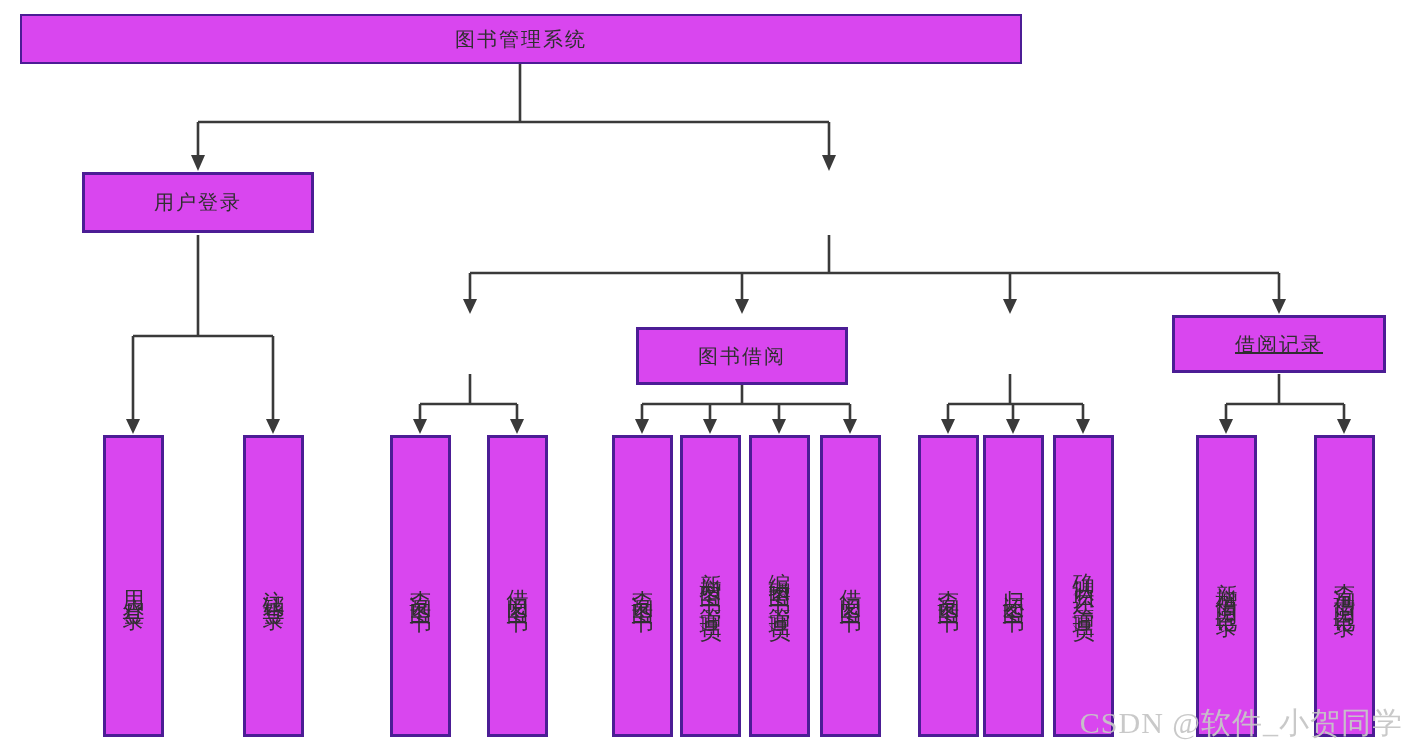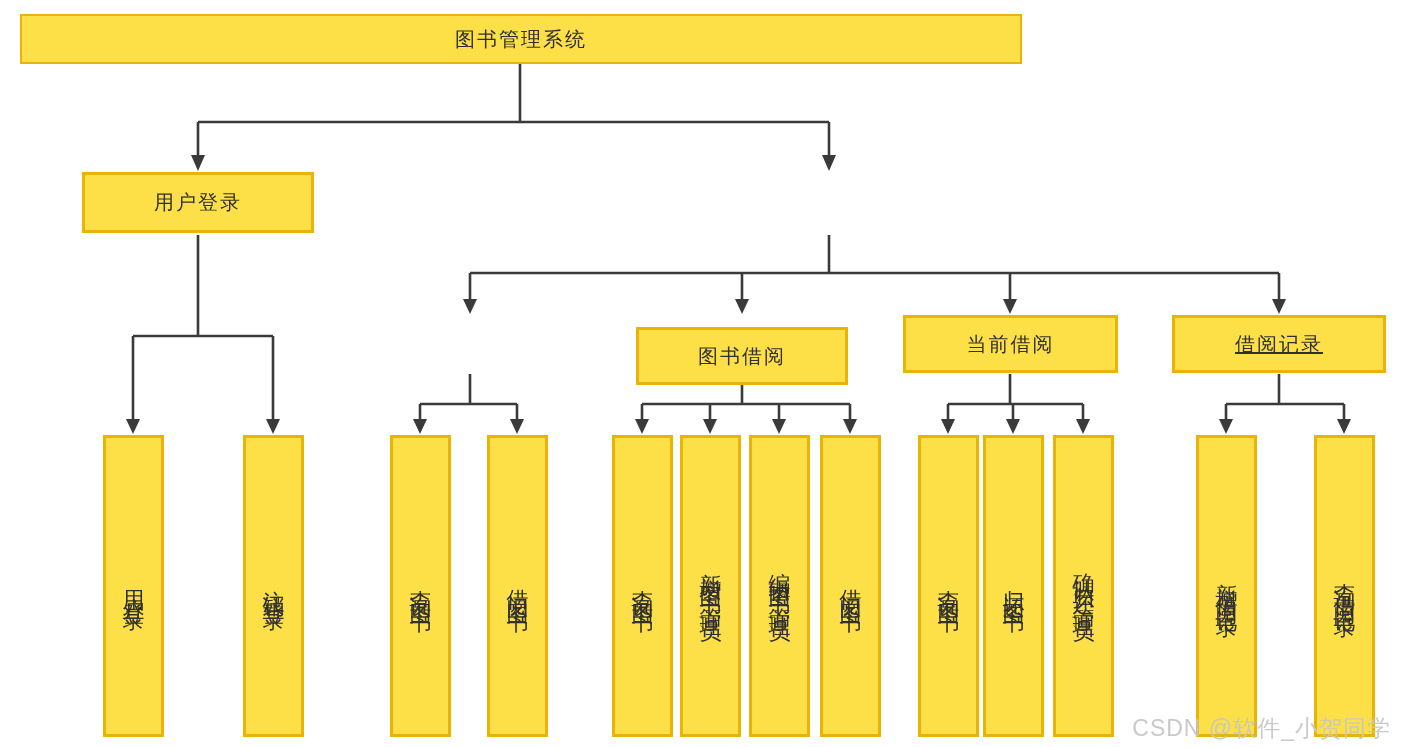--- a/index.html
+++ b/index.html
@@ -13,22 +13,22 @@
     overflow: hidden;
   }
   .connectors {
     position: absolute;
     left: 0; top: 0;
     width: 1405px; height: 747px;
     pointer-events: none;
   }
   .box {
     position: absolute;
-    background: #fde047;
-    border: 3px solid #eab308;
+    background: #d946ef;
+    border: 3px solid #4c1d95;
     display: flex;
     align-items: center;
     justify-content: center;
     color: #2f2f2f;
     font-size: 20px;
     letter-spacing: 2px;
     white-space: nowrap;
     z-index: 2;
   }
   .root-box {
@@ -38,27 +38,27 @@
   .leaf {
     writing-mode: vertical-rl;
     text-orientation: mixed;
     font-size: 22px;
     letter-spacing: 7px;
     line-height: 1;
     white-space: normal;
   }
   .watermark {
     position: absolute;
-    right: 14px;
+    right: 2px;
     bottom: 3px;
-    font-size: 23px;
+    font-size: 30px;
     color: rgba(198, 198, 198, 0.95);
     letter-spacing: 1px;
     z-index: 3;
-    font-family: Liberation Sans, sans-serif;
+    font-family: Liberation Serif, serif;
   }
 </style>
 </head>
 <body>
 
 <div class="canvas">
 
   <svg class="connectors" viewBox="0 0 1405 747" xmlns="http://www.w3.org/2000/svg">
     <g stroke="#3a3a3a" stroke-width="2.6" fill="none">
 
@@ -97,21 +97,20 @@
       <polygon points="1219,419 1233,419 1226,434"></polygon>
       <polygon points="1337,419 1351,419 1344,434"></polygon>
     </g>
   </svg>
 
   <div class="box root-box" style="left:20px; top:14px; width:1002px; height:50px;">图书管理系统</div>
 
   <div class="box" style="left:82px; top:172px; width:232px; height:61px;">用户登录</div>
 
   <div class="box" style="left:636px; top:315px; width:212px; height:58px;margin-top:12px;">图书借阅</div>
-  <div class="box" style="left:903px; top:315px; width:215px; height:58px;">当前借阅</div>
   <div class="box" style="left:1172px; top:315px; width:214px; height:58px;text-decoration:underline;">借阅记录</div>
 
   <div class="box leaf" style="left:103px; top:435px; width:61px; height:302px;">用户登录</div>
   <div class="box leaf" style="left:243px; top:435px; width:61px; height:302px;">注销登录</div>
 
   <div class="box leaf" style="left:390px; top:435px; width:61px; height:302px;">查询图书</div>
   <div class="box leaf" style="left:487px; top:435px; width:61px; height:302px;">借阅图书</div>
 
   <div class="box leaf" style="left:612px; top:435px; width:61px; height:302px;">查询图书</div>
   <div class="box leaf" style="left:680px; top:435px; width:61px; height:302px;">新增图书（管理员）</div>

